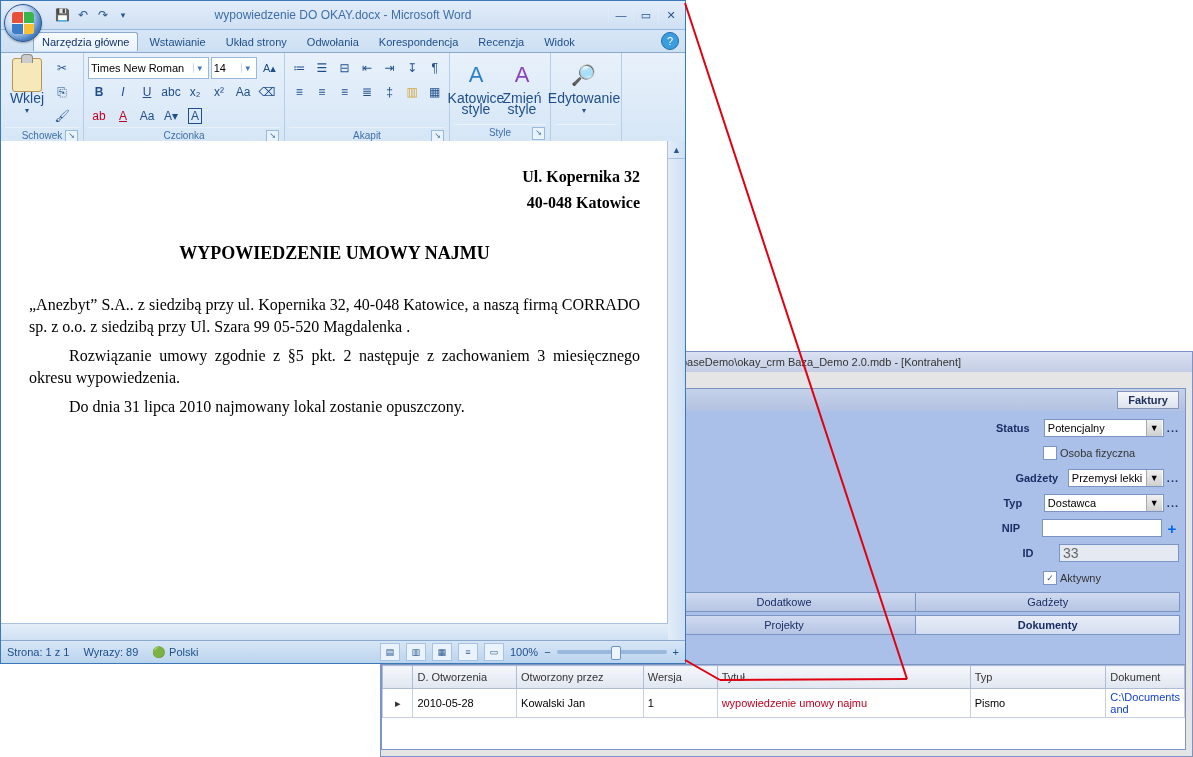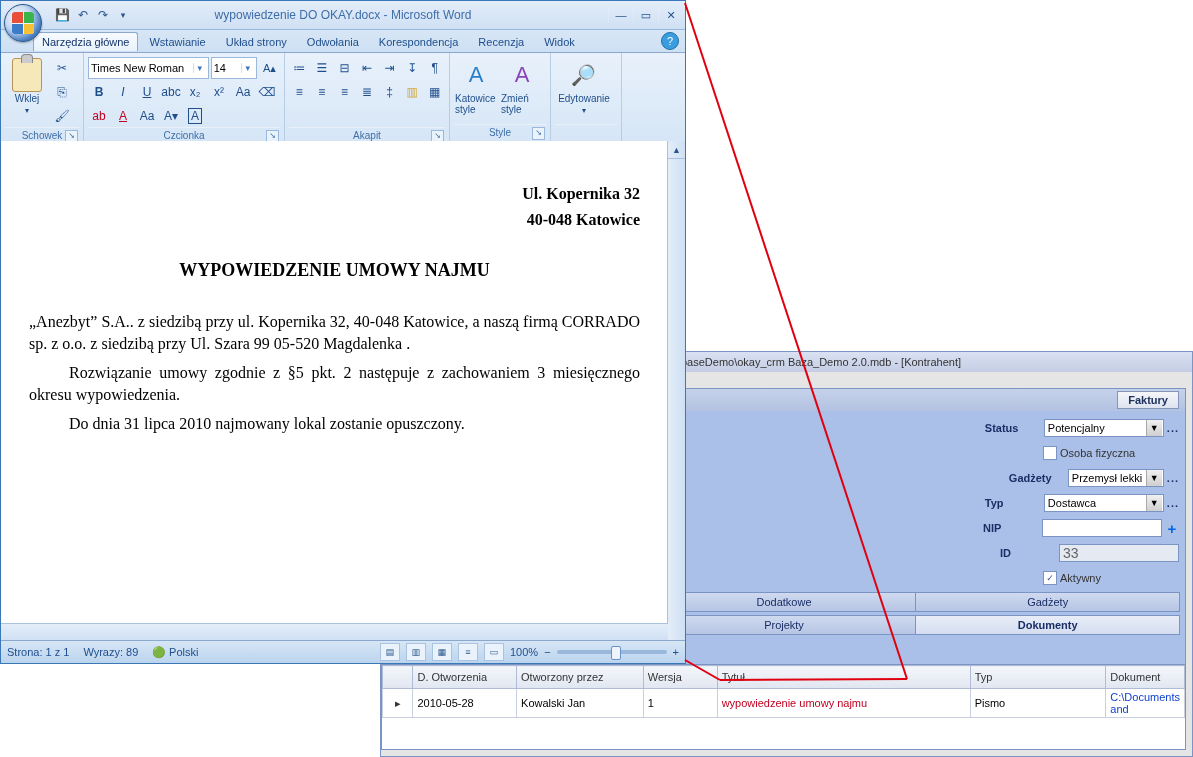--- a/index.html
+++ b/index.html
@@ -22,51 +22,51 @@
   .ribbon-tabs .tab{padding:3px 8px;color:#1f4e8c;font-size:11px;border:1px solid transparent;border-bottom:none;border-radius:3px 3px 0 0}
   .ribbon-tabs .tab.active{background:linear-gradient(#f7fbff,#e8f1fb);border-color:#8aa9cd;color:#14356b}
   .ribbon-tabs .help{margin-left:auto;margin-right:6px;width:16px;height:16px;border-radius:50%;background:#3a9de0;color:#fff;display:flex;align-items:center;justify-content:center;font-size:11px;border:1px solid #1f6fa8;align-self:center}
   .ribbon{height:88px;background:linear-gradient(#e8f1fb,#d6e6f6);border-bottom:1px solid #8aa9cd;display:flex}
   .group{border-right:1px solid #b7cde6;padding:2px 4px 0;display:flex;flex-direction:column}
   .group-body{flex:1;display:flex;gap:2px}
   .group-label{height:16px;font-size:10px;color:#3e6ea8;text-align:center;border-top:1px solid rgba(255,255,255,.4);line-height:16px;position:relative}
   .group-label .dlaunch{position:absolute;right:1px;top:2px;width:11px;height:11px;border:1px solid #9ab8dc;background:#eaf2fb;font-size:8px;line-height:9px;color:#3e6ea8}
   .big-btn{width:42px;display:flex;flex-direction:column;align-items:center;justify-content:flex-start;padding-top:3px;gap:2px;border:1px solid transparent;border-radius:3px}
   .big-btn .ic{width:32px;height:32px;display:flex;align-items:center;justify-content:center}
-  .big-btn .lbl{font-size:10px;color:#1f4e8c;line-height:11px}
+  .big-btn .lbl{font-size:14px;color:#1f4e8c;text-align:center;line-height:11px}
   .clip-ico{width:28px;height:32px;border:1px solid #b89458;background:#f6e8b8;border-radius:3px;position:relative}
   .clip-ico:before{content:"";position:absolute;top:-5px;left:8px;width:10px;height:8px;border:1px solid #888;border-bottom:none;border-radius:4px 4px 0 0;background:#ccc}
   .mini-row{display:flex;gap:2px;align-items:center;height:22px}
   .mini-btn{width:20px;height:20px;border:1px solid transparent;border-radius:2px;display:flex;align-items:center;justify-content:center;font-size:12px;color:#1f4e8c}
   .combo{height:20px;border:1px solid #9ab8dc;background:#fff;display:flex;align-items:center;font-size:11px;padding:0 2px}
   .combo .dd{width:12px;text-align:center;color:#3a78b8;font-size:9px;border-left:1px solid #d0ddee;margin-left:auto}
   .doc-area{position:absolute;left:0;top:140px;right:0;bottom:22px;background:#fff;overflow:hidden}
   .doc-scroll{position:absolute;right:0;top:0;bottom:0;width:17px;background:linear-gradient(90deg,#e3edf8,#cfe0f4);border-left:1px solid #a9c2e0}
   .doc-scroll .arrow{height:17px;display:flex;align-items:center;justify-content:center;font-size:9px;color:#2a578e;border-bottom:1px solid #a9c2e0}
   .doc-hscroll{position:absolute;left:0;right:17px;bottom:0;height:17px;background:linear-gradient(#e3edf8,#cfe0f4);border-top:1px solid #a9c2e0}
-  .doc-page{position:absolute;left:0;top:0;right:17px;bottom:17px;background:#fff;padding:32px 28px;font-family:'Times New Roman',serif;font-size:16px;color:#000;line-height:1.4}
+  .doc-page{position:absolute;left:0;top:0;right:17px;bottom:17px;background:#fff;padding:15px 28px;font-family:'Times New Roman',serif;font-size:16px;color:#000;line-height:1.4}
   .doc-page .addr{text-align:right;font-weight:bold;margin:4px 0}
   .doc-page .title{text-align:center;font-weight:bold;margin:26px 0 28px;font-size:18px}
   .doc-page p{margin:6px 0}
   .statusbar{position:absolute;left:0;right:0;bottom:0;height:22px;background:linear-gradient(#d7e6f6,#bbd4ee);border-top:1px solid #8aa9cd;display:flex;align-items:center;font-size:11px;color:#1f4e8c;padding:0 6px;gap:14px}
   .statusbar .right{margin-left:auto;display:flex;gap:6px;align-items:center}
   .zoom-slider{width:110px;height:4px;background:#9ab8dc;border-radius:2px;position:relative}
   .zoom-slider:before{content:"";position:absolute;left:54px;top:-4px;width:8px;height:12px;background:#eef4fb;border:1px solid #6a93c0;border-radius:2px}
   .view-btn{width:18px;height:16px;border:1px solid #a9c2e0;background:#eaf2fb;display:flex;align-items:center;justify-content:center;font-size:9px;color:#2a578e}
 
   
   .crm{position:absolute;left:380px;top:351px;right:0;bottom:0;background:#e5e5e5;border:1px solid #7a95c4;z-index:1}
   .crm-titlebar{height:20px;background:linear-gradient(#d9e1f2,#c4cde4);display:flex;align-items:center;font-size:11px;color:#333;padding-left:300px}
   .crm-body{background:#abc0e8;position:absolute;left:0;top:36px;right:6px;bottom:6px;border:1px solid #7a95c4}
   .crm-body .hdr{height:22px;background:linear-gradient(#c6d2eb,#b3c2e1);display:flex;align-items:center;justify-content:flex-end;padding-right:6px}
   .crm-body .hdr .btn{padding:2px 10px;background:linear-gradient(#f5f6fa,#dde3ef);border:1px solid #8495bc;font-size:11px;font-weight:bold;color:#20325e}
   .form-area{background:#abc0e8;padding:6px 6px 0;display:flex;flex-direction:column;gap:3px}
   .form-row{display:flex;align-items:center;gap:3px;height:22px;font-size:11px}
   .form-row .lbl{width:28px;text-align:right;color:#1a2e66;font-weight:bold}
-  .form-row .lbl2{width:56px;text-align:left;color:#1a2e66;font-weight:bold;margin-left:auto}
+  .form-row .lbl2{width:56px;text-align:center;color:#1a2e66;font-weight:bold;margin-left:auto}
   .tfield{height:18px;border:1px solid #7a95c4;background:#fff;font-size:14px;padding:0 3px;width:136px;box-sizing:border-box}
   .tfield.ro{background:#e5e9f2;color:#666}
   .ddl{height:18px;border:1px solid #7a95c4;background:#fff;display:flex;align-items:center;padding:0 1px 0 3px;box-sizing:border-box}
   .ddl .ar{margin-left:auto;width:15px;height:16px;background:linear-gradient(#f0f0f0,#d0d0d0);border-left:1px solid #aaa;text-align:center;font-size:9px;line-height:16px}
   .dots{color:#1a2e66;font-weight:bold;letter-spacing:1px}
   .plus{color:#0066e0;font-weight:bold;font-size:15px;width:14px;text-align:center}
   .chk{display:flex;align-items:center;gap:3px;color:#333;font-size:11px}
   .chk .box{width:12px;height:12px;border:1px solid #7a95c4;background:#fff;display:flex;align-items:center;justify-content:center;font-size:9px;color:#2a578e}
   .tabrow{display:flex;height:20px}
   .tabrow .t{flex:1;background:linear-gradient(#cfdaf0,#b7c5e4);border:1px solid #7a95c4;display:flex;align-items:center;justify-content:center;color:#1a2e66;font-size:11px;margin-right:-1px}

